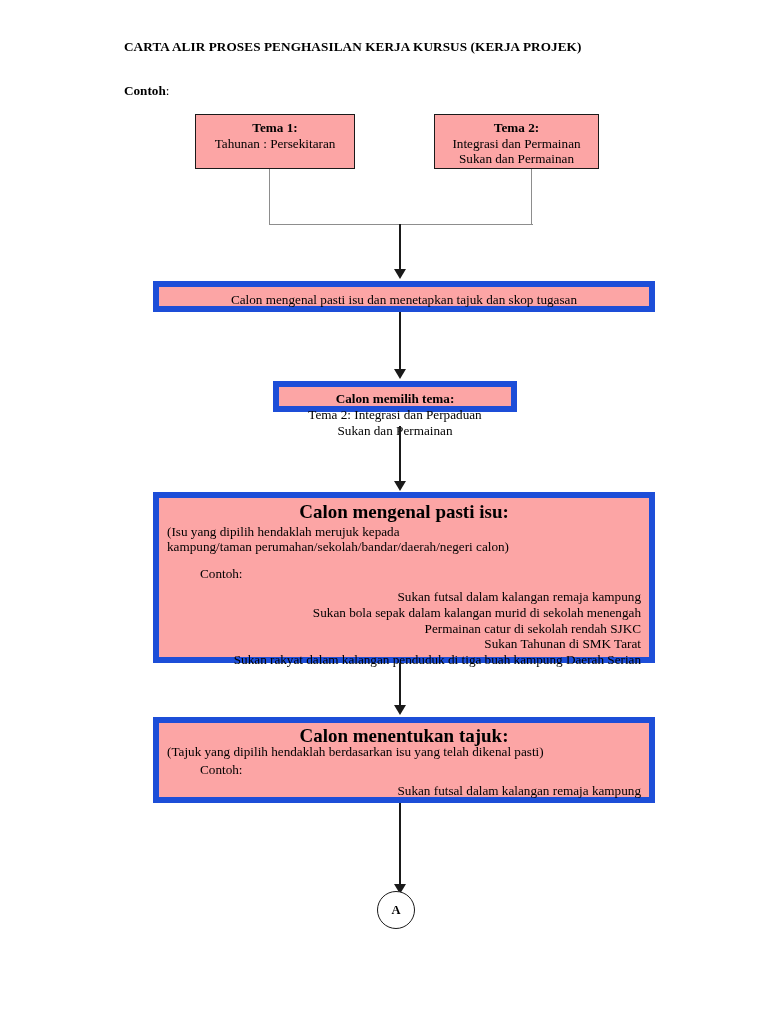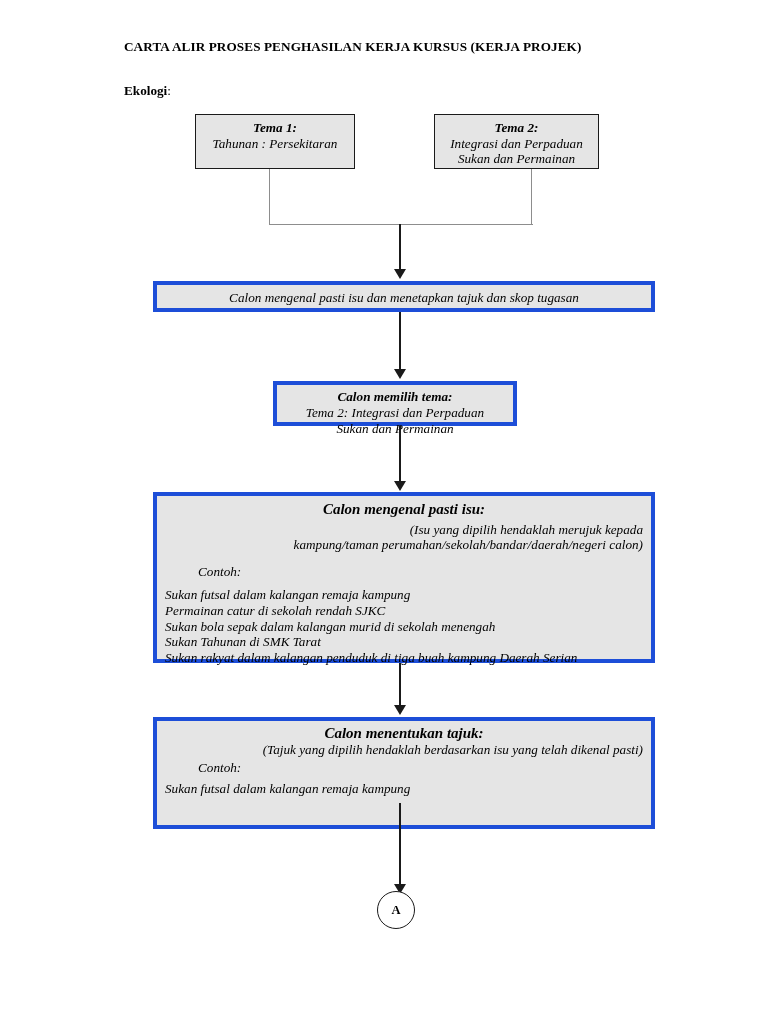--- a/index.html
+++ b/index.html
@@ -44,25 +44,24 @@
     top: 83px;
     font-size: 13.2px;
     font-weight: bold;
   }
   .contoh-label .colon { font-weight: normal; }
 
   
   .fbox {
     position: absolute;
     box-sizing: border-box;
-    background: #e5e5e5;
-    font-style: italic;
+    background: #fca5a5;
   }
   .fbox.thick { border: 1.4px solid #1a1a1a; }
-  .fbox.thin  { border: 4px solid #1d4ed8; }
+  .fbox.thin  { border: 6px solid #1d4ed8; }
 
   .btext {
     font-size: 13.2px;
     line-height: 15.6px;
     text-align: center;
   }
   .btext b { font-weight: bold; }
 
   
   #tema1-box {
@@ -85,60 +84,60 @@
 
   
   #step1-box {
     left: 153px; top: 281px; width: 502px; height: 31px;
   }
   #step1-box .inner {
     padding-top: 5px;
   }
 
   #step2-box {
-    left: 273px; top: 381px; width: 244px; height: 45px;
+    left: 273px; top: 381px; width: 244px; height: 31px;
   }
   #step2-box .inner { padding-top: 4px; }
   #step2-box .overflow-line {
     position: absolute;
     left: 0; right: 0;
     top: 36px;
     font-size: 13.2px;
     line-height: 15.6px;
     text-align: center;
   }
 
   #step3-box {
     left: 153px; top: 492px; width: 502px; height: 171px;
   }
   #step4-box {
-    left: 153px; top: 717px; width: 502px; height: 112px;
+    left: 153px; top: 717px; width: 502px; height: 86px;
   }
 
   
   .blk-heading {
     text-align: center;
     font-weight: bold;
-    font-size: 15px;
+    font-size: 19px;
     line-height: 15.6px;
   }
   .blk-sub {
+    text-align: left;
+    font-size: 13.2px;
+    line-height: 15.6px;
+  }
+  .blk-left {
+    font-size: 13.2px;
+    line-height: 15.6px;
+    text-align: left;
+  }
+  .blk-list {
+    font-size: 13.2px;
+    line-height: 15.6px;
     text-align: right;
-    font-size: 13.2px;
-    line-height: 15.6px;
-  }
-  .blk-left {
-    font-size: 13.2px;
-    line-height: 15.6px;
-    text-align: left;
-  }
-  .blk-list {
-    font-size: 13.2px;
-    line-height: 15.6px;
-    text-align: left;
   }
   .blk-list div { white-space: nowrap; }
 
   .pad-lr { padding: 0 8px; }
 
   
   .vline {
     position: absolute;
     background: #1a1a1a;
     width: 1.6px;
@@ -180,34 +179,34 @@
 </head>
 <body>
 
 <div class="page">
 
   <div class="doc-title">
     <span>CARTA ALIR PROSES PENGHASILAN KERJA KURSUS (KERJA PROJEK)</span>
   </div>
 
   <div class="contoh-label">
-    <span>Ekologi</span><span class="colon">:</span>
+    <span>Contoh</span><span class="colon">:</span>
   </div>
 
   <div class="fbox thick" id="tema1-box">
     <div class="inner btext">
       <div><b>Tema 1:</b></div>
       <div>Tahunan : Persekitaran</div>
     </div>
   </div>
 
   <div class="fbox thick" id="tema2-box">
     <div class="inner btext">
       <div><b>Tema 2:</b></div>
-      <div>Integrasi dan Perpaduan</div>
+      <div>Integrasi dan Permainan</div>
     </div>
     <div class="overflow-line">Sukan dan Permainan</div>
   </div>
 
   <div class="vline light" style="left:269px; top:169px; height:56px;"></div>
 
   <div class="vline light" style="left:531px; top:169px; height:56px;"></div>
 
   <div class="hline" style="left:269px; top:224px; width:264px;"></div>
 
@@ -235,22 +234,22 @@
   <div class="arrow-head" style="left:394px; top:481px;"></div>
 
   <div class="fbox thin" id="step3-box">
     <div class="pad-lr" style="padding-top:6px;">
       <div class="blk-heading">Calon mengenal pasti isu:</div>
       <div class="blk-sub" style="margin-top:4px;">(Isu yang dipilih hendaklah merujuk kepada</div>
       <div class="blk-sub">kampung/taman perumahan/sekolah/bandar/daerah/negeri calon)</div>
       <div class="blk-left" style="margin-top:11px; margin-left:33px;">Contoh:</div>
       <div class="blk-list" style="margin-top:8px;">
         <div>Sukan futsal dalam kalangan remaja kampung</div>
+        <div>Sukan bola sepak dalam kalangan murid di sekolah menengah</div>
         <div>Permainan catur di sekolah rendah SJKC</div>
-        <div>Sukan bola sepak dalam kalangan murid di sekolah menengah</div>
         <div>Sukan Tahunan di SMK Tarat</div>
         <div>Sukan rakyat dalam kalangan penduduk di tiga buah kampung Daerah Serian</div>
       </div>
     </div>
   </div>
 
   <div class="vline" style="left:399px; top:663px; height:44px;"></div>
   <div class="arrow-head" style="left:394px; top:705px;"></div>
 
   <div class="fbox thin" id="step4-box">

